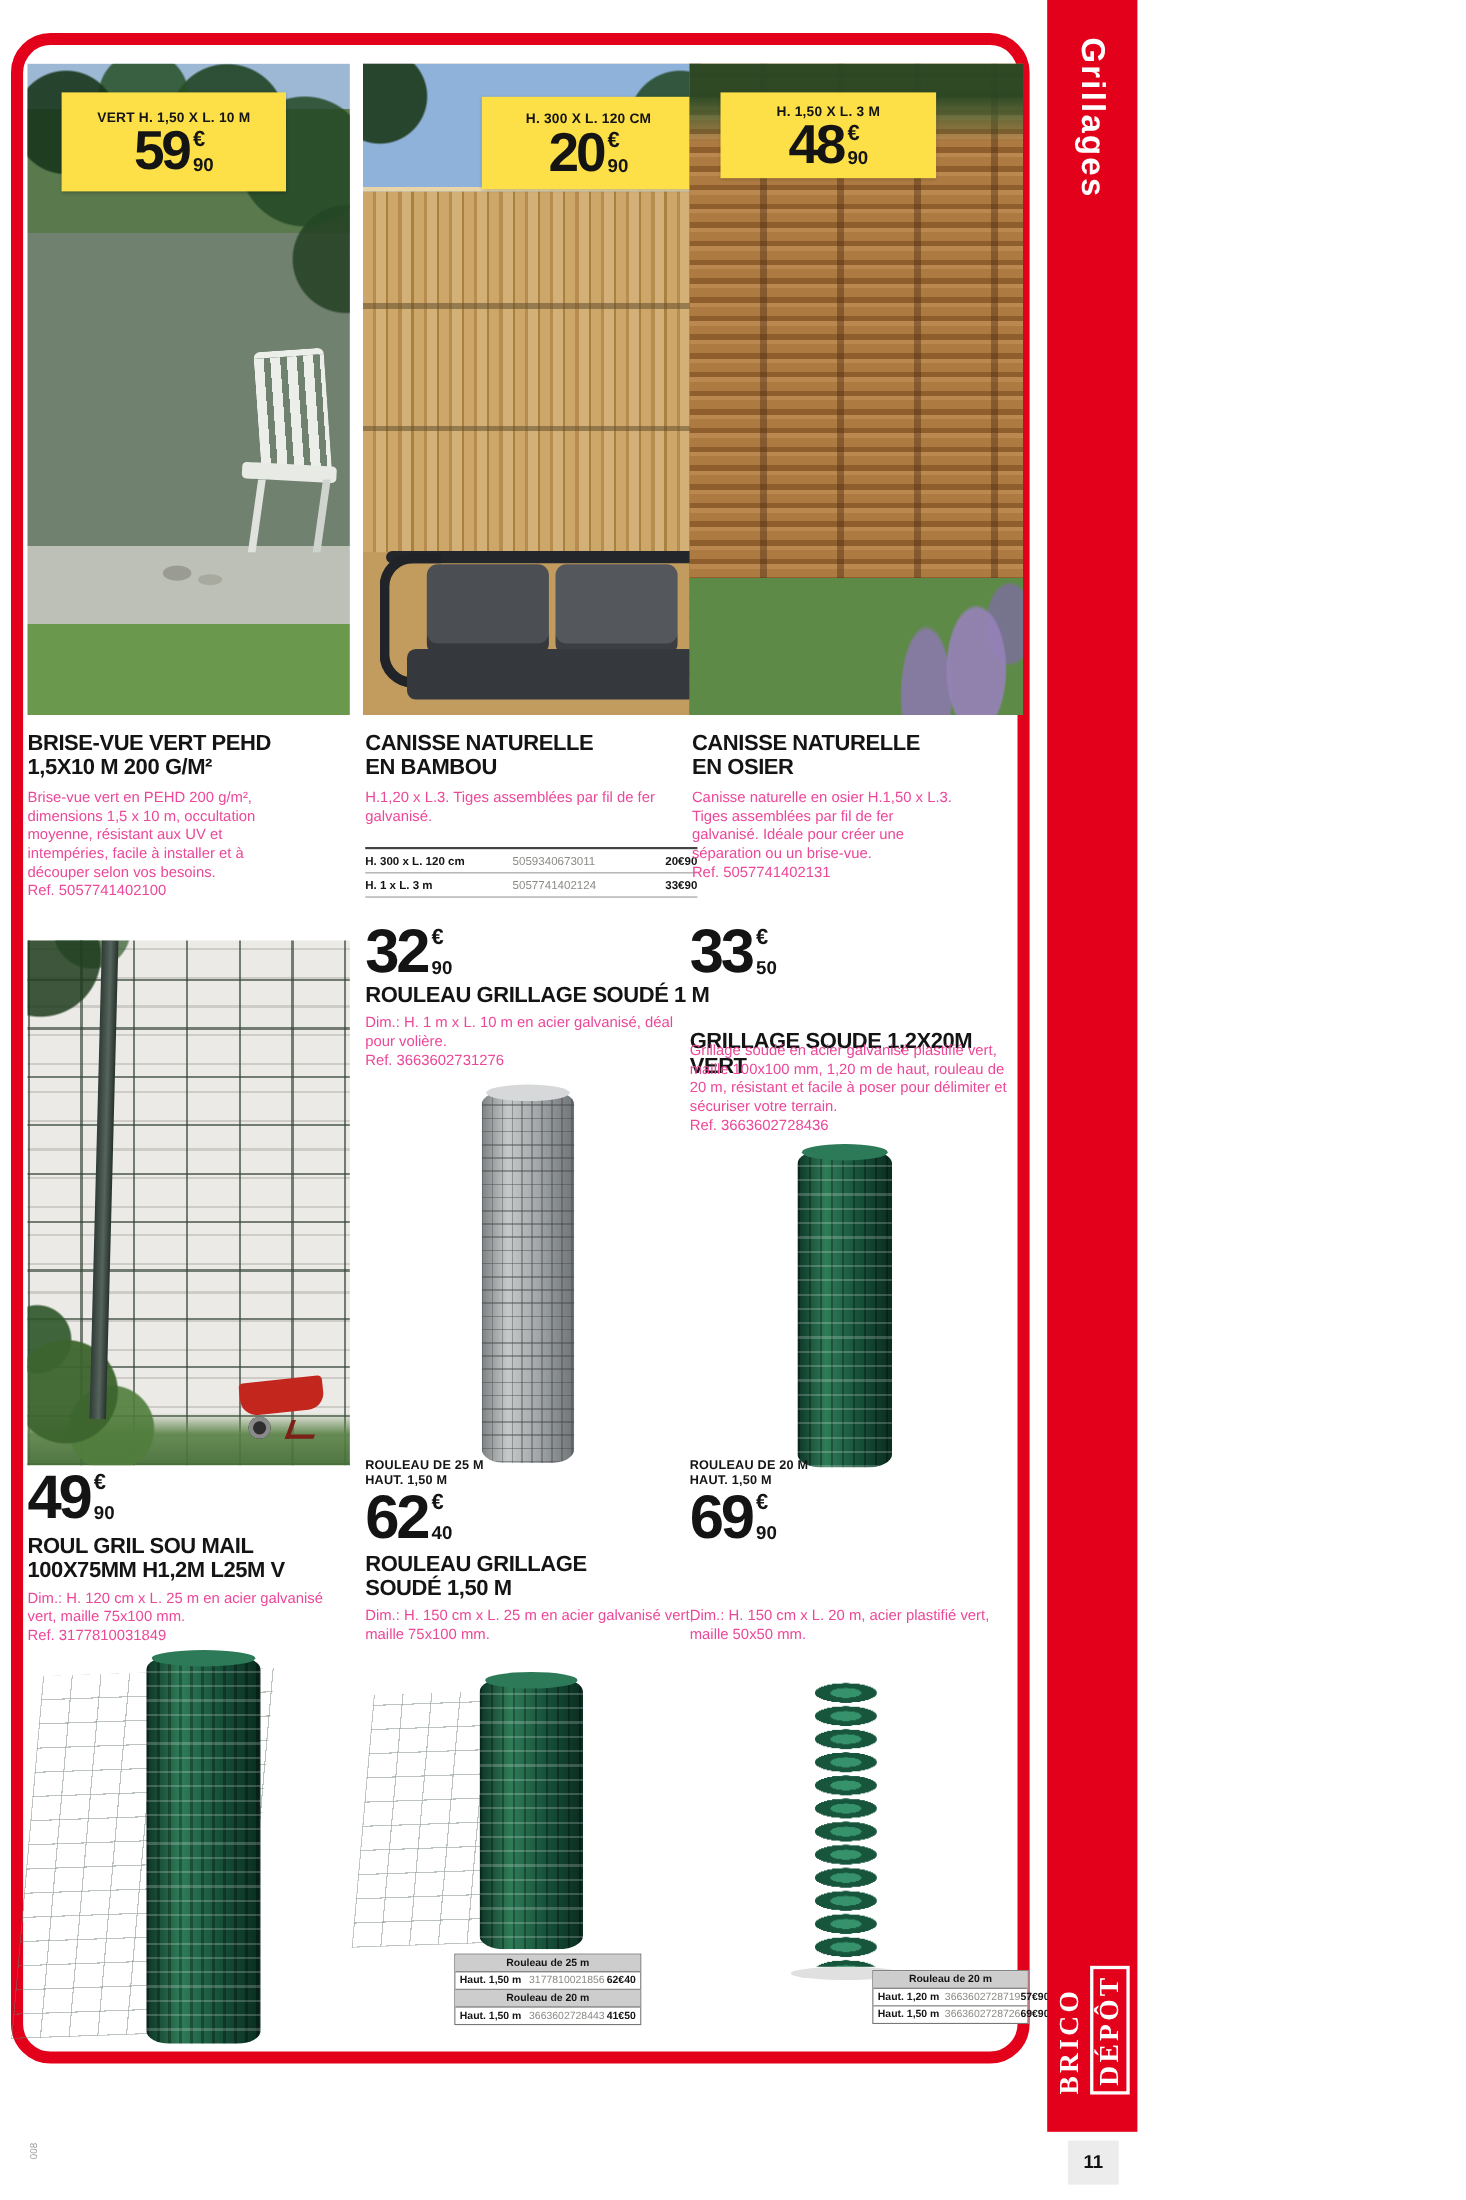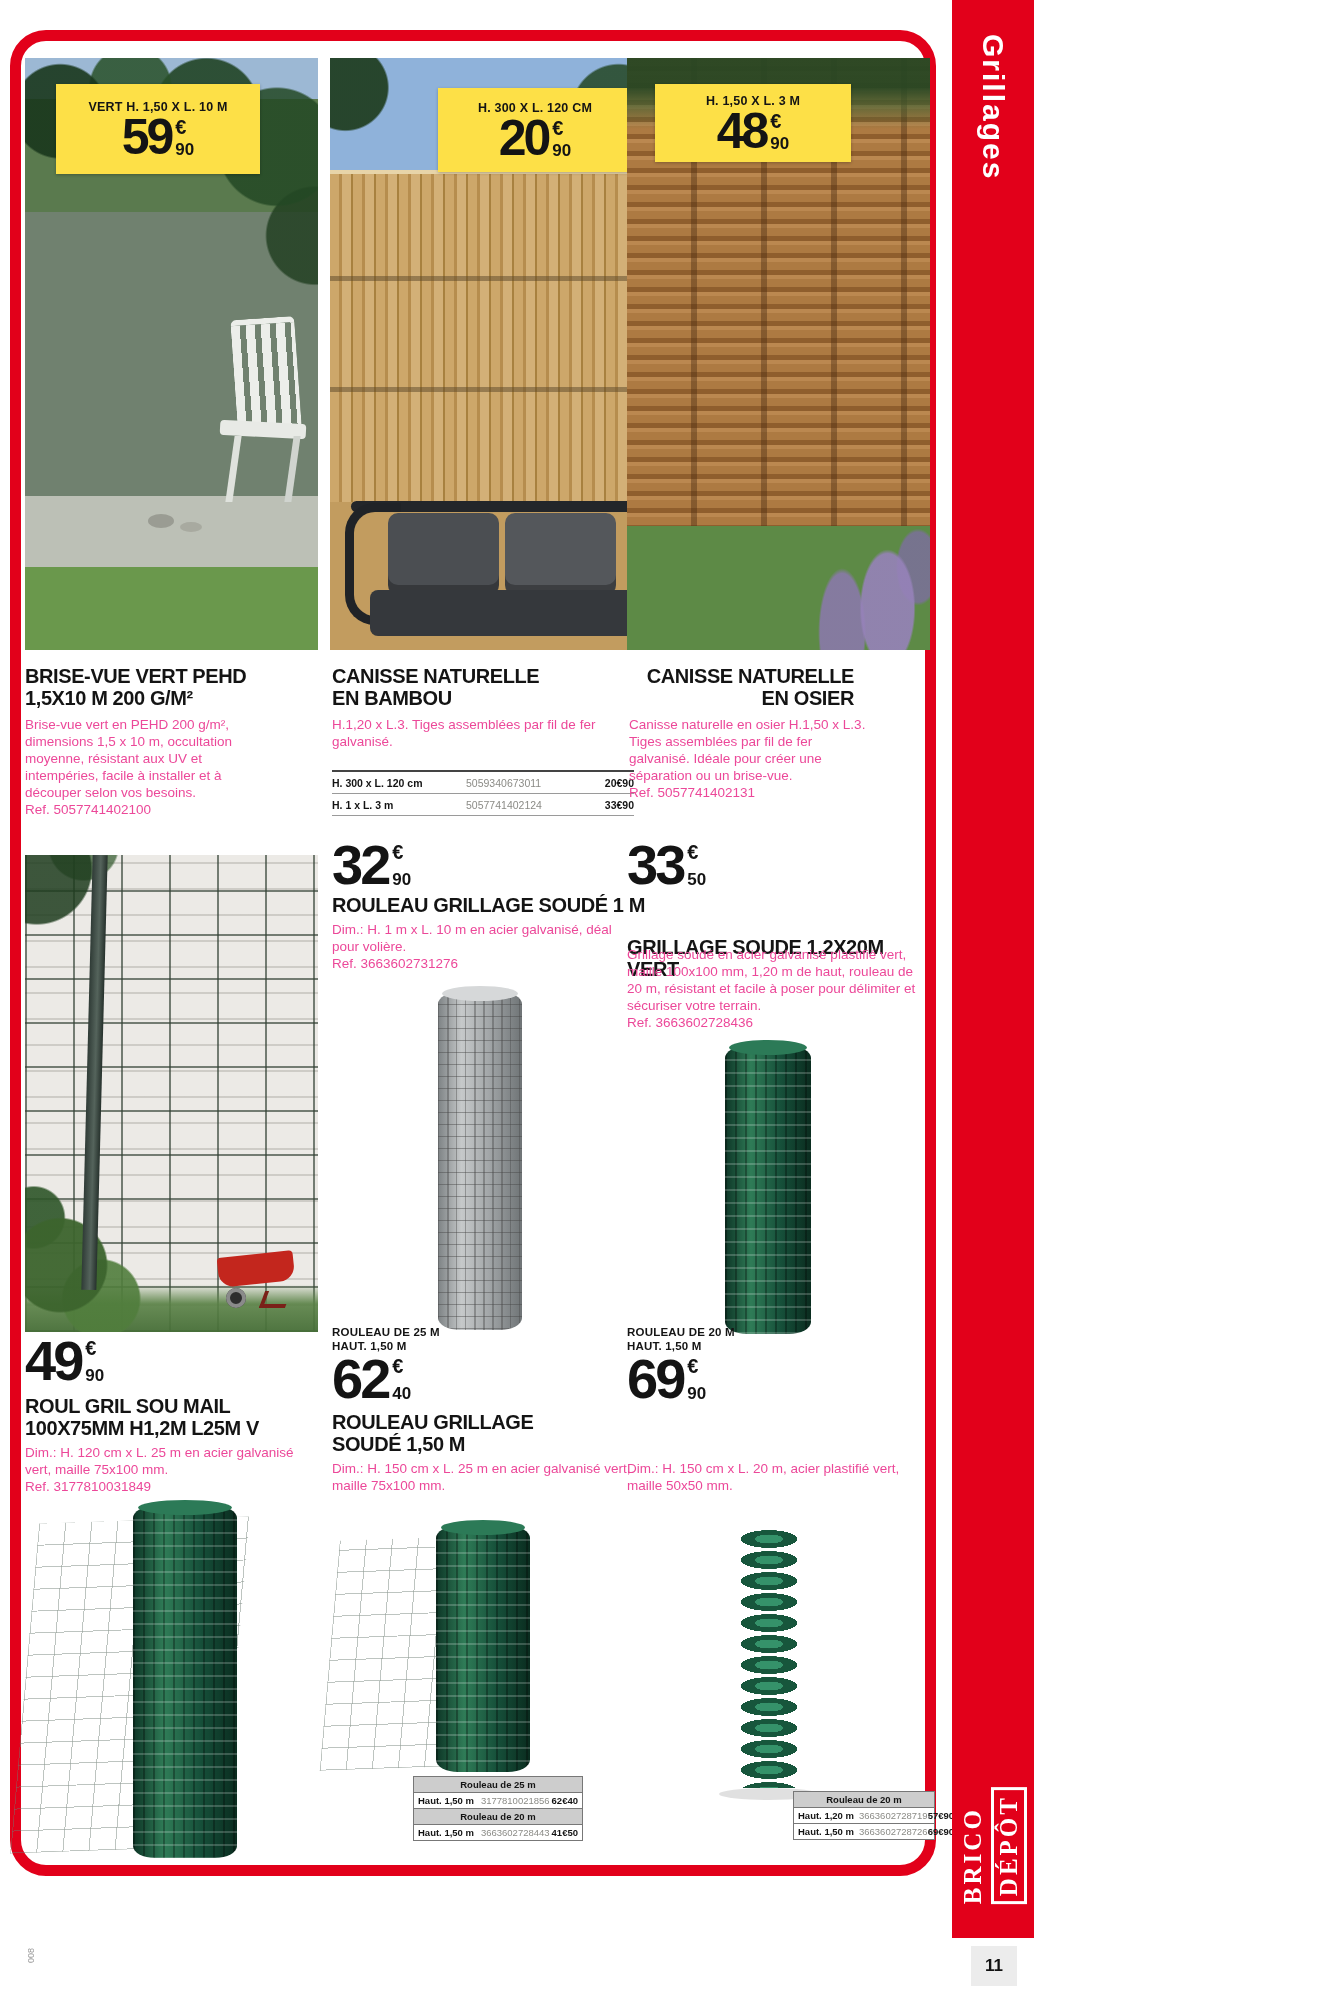--- a/index.html
+++ b/index.html
@@ -166,21 +166,21 @@
   .badge-p0{left:56px;top:84px;width:204px;height:90px;}
   .t-p0{left:25px;top:666px;width:252px;}
   .d-p0{left:25px;top:716px;width:240px;}
 
   .badge-p1{left:438px;top:88px;width:194px;height:84px;}
   .t-p1{left:332px;top:666px;width:225px;}
   .d-p1{left:332px;top:716px;width:272px;}
   .vt-p1{left:332px;top:770px;width:302px;}
 
   .badge-p2{left:655px;top:84px;width:196px;height:78px;}
-  .t-p2{left:629px;top:666px;width:225px;text-align:right;}
+  .t-p2{left:629px;top:666px;width:225px;}
   .d-p2{left:629px;top:716px;width:240px;}
 
   .pr-p3{left:332px;top:842px;}
   .t-p3{left:332px;top:895px;width:308px;white-space:nowrap;}
   .d-p3{left:332px;top:921px;width:308px;}
   .roll-p3{left:438px;top:992px;width:84px;height:338px;}
 
   .pr-p4{left:627px;top:842px;}
   .t-p4{left:627px;top:937px;width:258px;}
   .d-p4{left:627px;top:946px;width:300px;}

